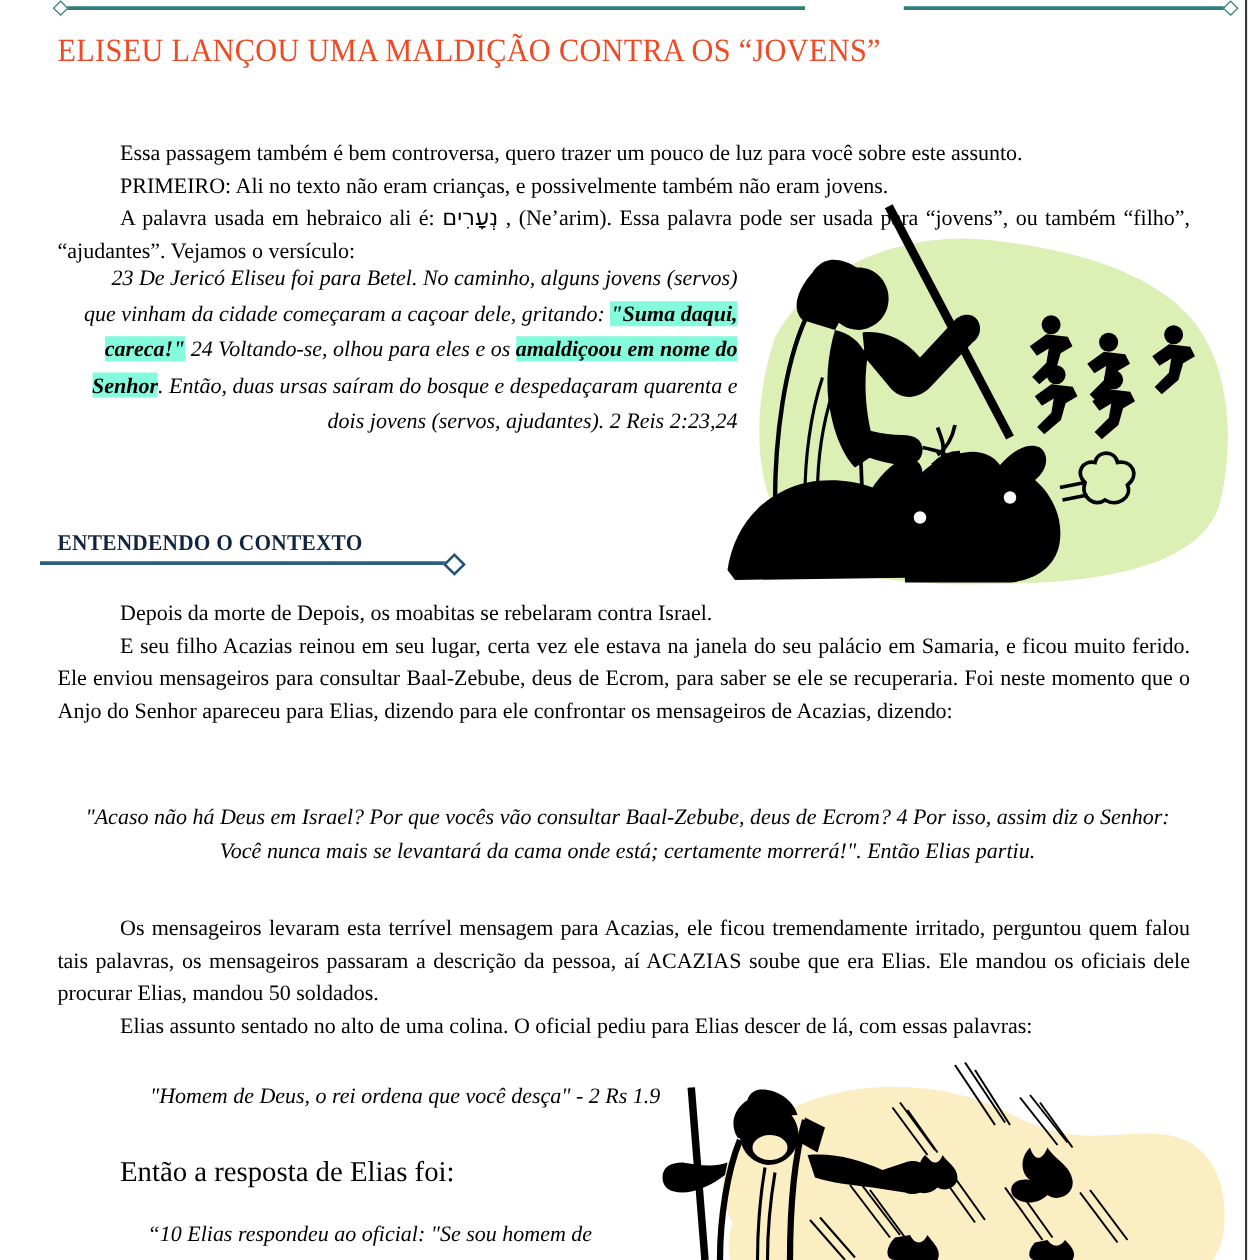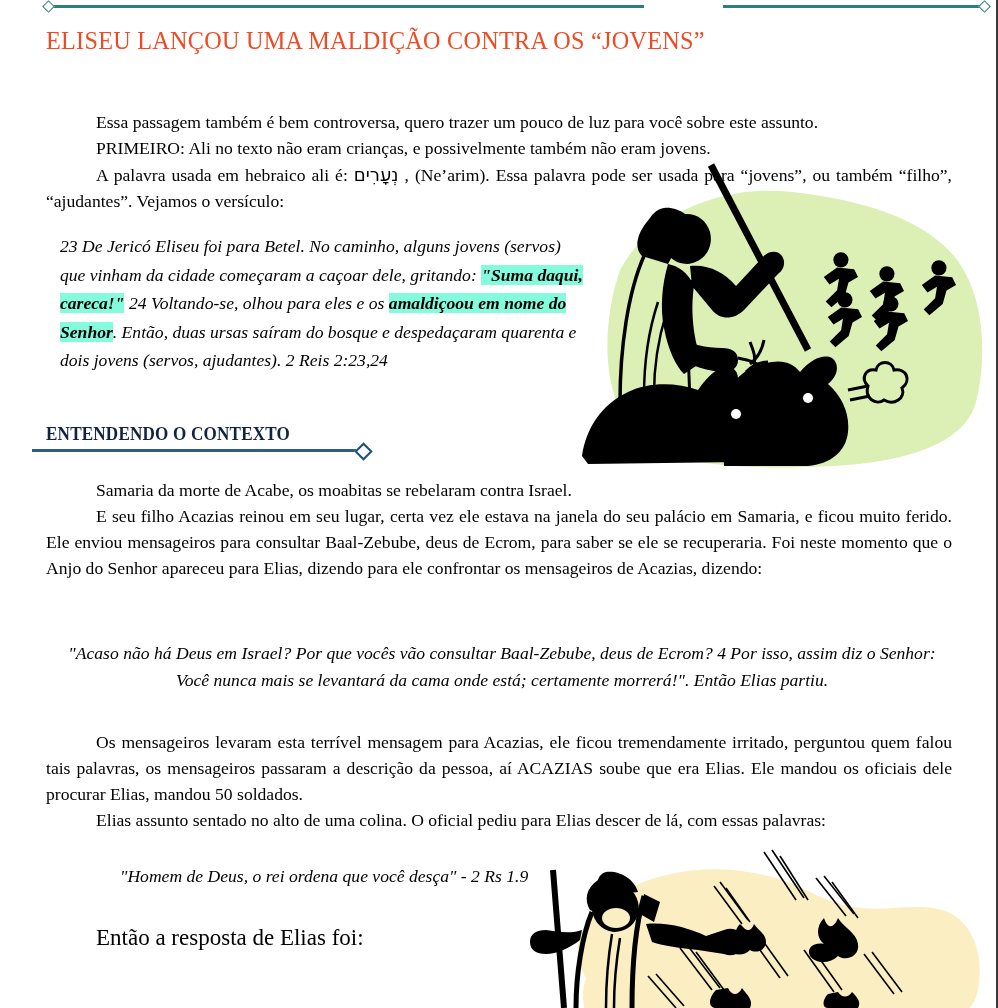--- a/index.html
+++ b/index.html
@@ -83,26 +83,26 @@
     font-size: 18px;
     font-weight: normal;
     direction: rtl;
     unicode-bidi: isolate;
   }
 
   
   .quote-block {
     position: absolute;
     left: 60px;
-    top: 232px;
+    top: 208px;
     width: 530px;
     font-style: italic;
     font-size: 17.6px;
     line-height: 1.62;
-    text-align: left;
+    text-align: right;
   }
   .hl {
     background: #84fbdc;
     font-weight: bold;
     font-style: italic;
   }
 
   
   .section-head-wrap {
     position: absolute;
@@ -293,35 +293,36 @@
     </svg>
   </div>
 
   <div class="section-head-wrap">
     <div class="section-head">ENTENDENDO O CONTEXTO</div>
     <div class="section-underline"></div>
     <div class="section-diamond"></div>
   </div>
 
   <div class="content2">
-    <p class="body"><span>Samaria da morte de Acabe, os moabitas se </span><b>rebelaram contra Israel.</b></p>
+    <p class="body"><span>Depois da morte de Depois, os moabitas se </span><b>rebelaram contra Israel.</b></p>
     <p class="body"><span>E seu filho Acazias reinou em seu lugar, certa vez ele estava na janela do seu palácio em Samaria, e ficou muito ferido. Ele enviou mensageiros para consultar </span><b>Baal-Zebube</b><span>, deus de Ecrom, para saber se </span><b>ele se recuperaria</b><span>. Foi neste momento que o </span><b>Anjo do Senhor apareceu para Elias</b><span>, dizendo para ele confrontar os mensageiros de Acazias, dizendo:</span></p>
   </div>
 
   <div class="quote-wide"><b>"Acaso não há Deus em Israel?</b><span> Por que vocês vão consultar Baal-Zebube, deus de Ecrom? 4 Por isso, assim diz o Senhor: Você nunca mais se levantará da cama onde está; certamente morrerá!". Então Elias partiu.</span></div>
 
   <div class="content3">
     <p class="body"><span>Os mensageiros levaram esta terrível mensagem para Acazias, ele ficou </span><b>tremendamente irritado</b><span>, perguntou quem falou tais palavras, os mensageiros passaram a descrição da pessoa, </span><b>aí ACAZIAS soube que era Elias.</b><span> Ele mandou os oficiais dele procurar Elias, mandou 50 soldados.</span></p>
     <p class="body"><span>Elias assunto </span><b>sentado no alto de uma colina</b><span>. O oficial pediu para Elias descer de lá, com essas palavras:</span></p>
   </div>
 
   <div class="quote-line">"Homem de Deus, o rei ordena que você desça" - 2 Rs 1.9</div>
 
   <div class="then-line">Então a resposta de Elias foi:</div>
 
+  <div class="quote-last"><span>“10 Elias respondeu ao oficial: </span><b>"Se sou homem de</b></div>
 
   <div class="illus-bottom">
     <svg viewBox="0 0 460 170" width="460" height="170">
       <path d="M 58 140 C 40 112 52 76 94 54 C 134 32 184 26 232 36 C 272 44 290 62 320 68 C 356 76 392 62 420 74 C 446 86 456 118 450 152 C 446 176 420 192 380 196 L 80 196 C 58 190 50 164 58 140 Z" fill="#faeec2"></path>
 
       <g>
         <line x1="25" y1="32" x2="36" y2="170" stroke="#000" stroke-width="6"></line>
         <g fill="#000">
           <path d="M 70 42 C 58 50 56 62 62 72 L 78 78 C 86 62 98 54 110 54 C 106 40 90 32 78 34 C 74 35 71 38 70 42 Z"></path>
           <path d="M 72 48 C 88 40 106 48 110 64 C 114 80 102 94 86 94 C 70 92 62 78 64 64 C 66 56 68 51 72 48 Z"></path>

